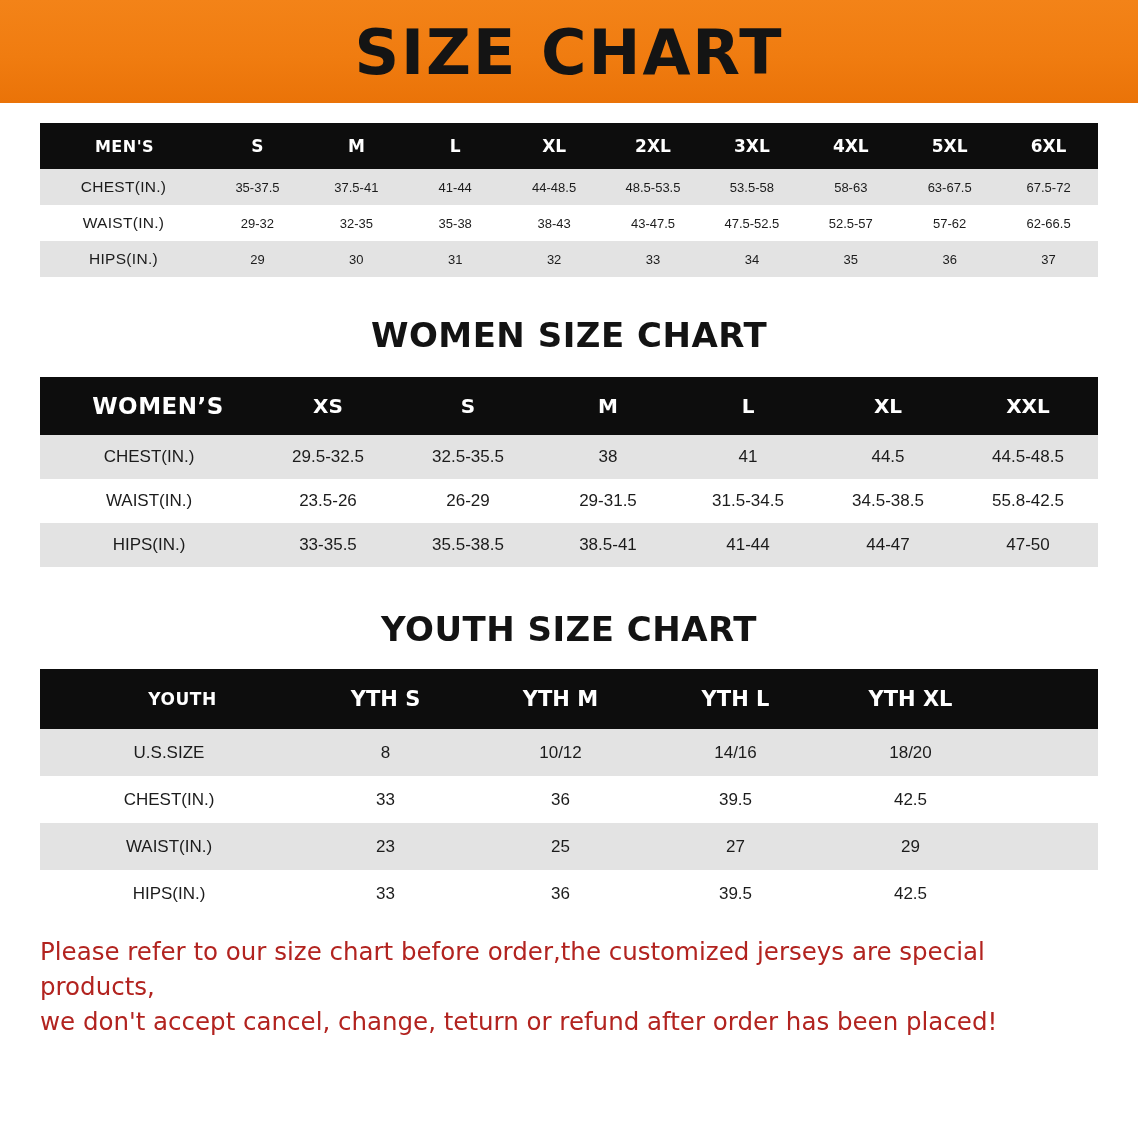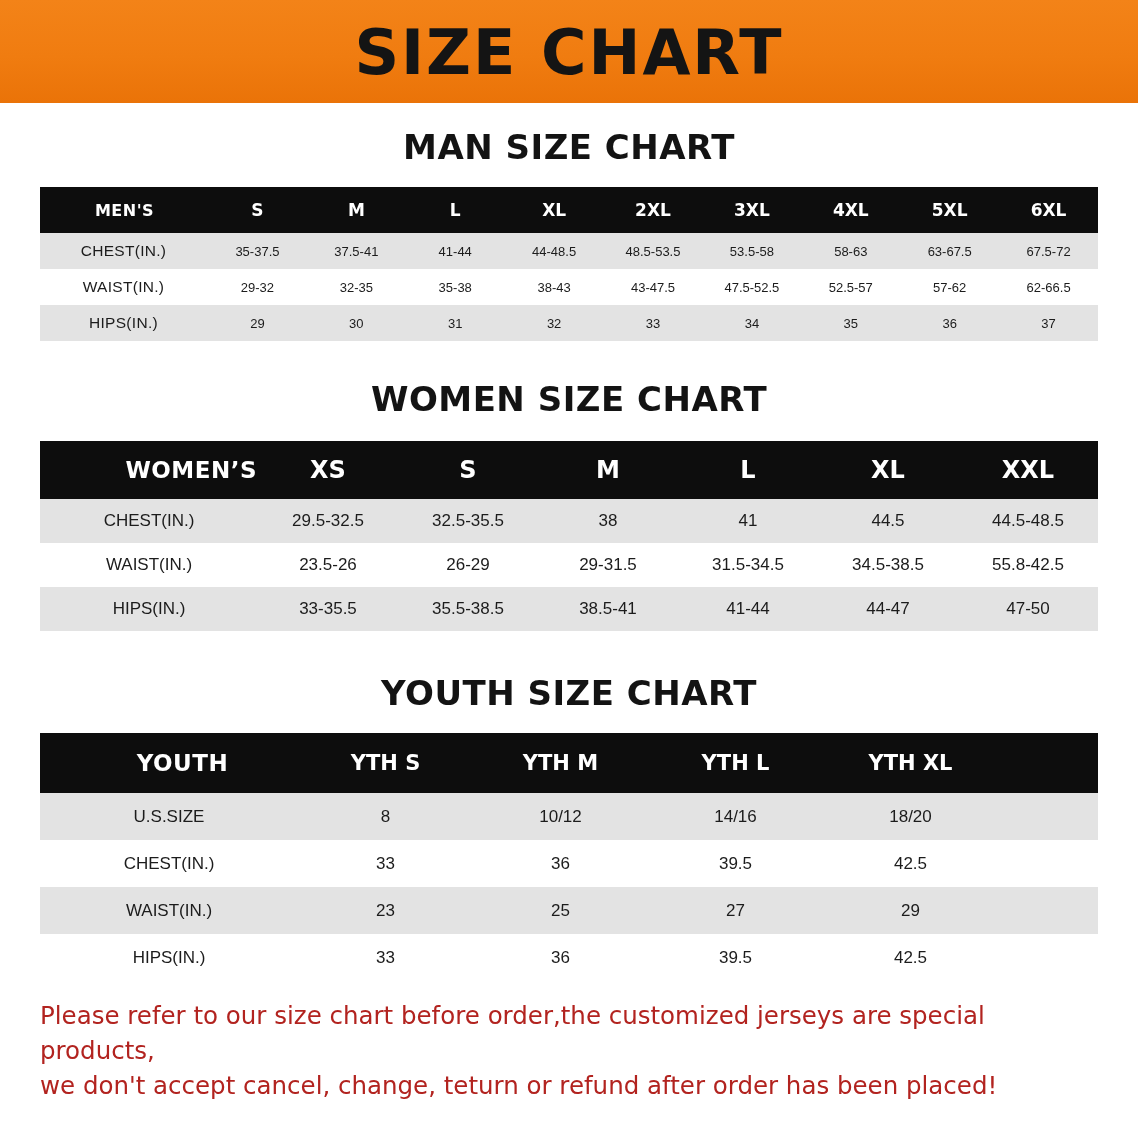--- a/index.html
+++ b/index.html
@@ -85,32 +85,32 @@
   .men table.sz thead th.corner {
     font-size: 16px; padding-left: 2px; letter-spacing: 0.5px; text-align: center;
   }
   .men table.sz tbody td { height: 34px; font-size: 13px; }
   .men table.sz tbody td.rowlabel {
     padding-left: 0; text-align: center; font-size: 15.5px; letter-spacing: 0.3px;
   }
   .men-table-top { margin-top: 20px; }
 
   
-  .women table.sz thead th { height: 56px; font-size: 24px; }
+  .women table.sz thead th { height: 56px; font-size: 20px; }
   .women table.sz thead th.corner {
-    font-size: 23px; padding-left: 19px; letter-spacing: 0.5px; text-align: right;
+    font-size: 23px; padding-left: 19px; letter-spacing: 0.5px;
   }
   .women table.sz tbody td { height: 42px; font-size: 17px; }
   .women table.sz tbody td.rowlabel { text-align: center; }
   .women-table-top { margin-top: 22px; }
 
   
   .youth table.sz thead th { height: 58px; font-size: 21px; }
   .youth table.sz thead th.corner {
-    font-size: 23px; padding-left: 28px; letter-spacing: 0.5px; margin-left: 32px;
+    font-size: 17px; padding-left: 28px; letter-spacing: 0.5px; margin-left: 32px;
   }
   .youth table.sz tbody td { height: 45px; font-size: 17px; }
   .youth table.sz tbody td.rowlabel { text-align: center; }
   .youth-table-top { margin-top: 20px; }
 
   
   .note {
     margin: 18px 40px 8px 40px;
     color: #b2231f;
     font-family: "DejaVu Sans", sans-serif;
@@ -122,21 +122,20 @@
 </style>
 </head>
 <body>
 
 <div class="page">
 
   <div class="banner">
     <div class="banner-title">SIZE CHART</div>
   </div>
 
-  <div class="section-title men-title">MAN SIZE CHART</div>
 
   <div class="table-wrap men men-table-top">
     <table class="sz">
       <colgroup>
         <col style="width:168px">
         <col span="9" style="width:98.9px">
       </colgroup>
       <thead>
         <tr>
           <th class="corner">MEN'S</th>

